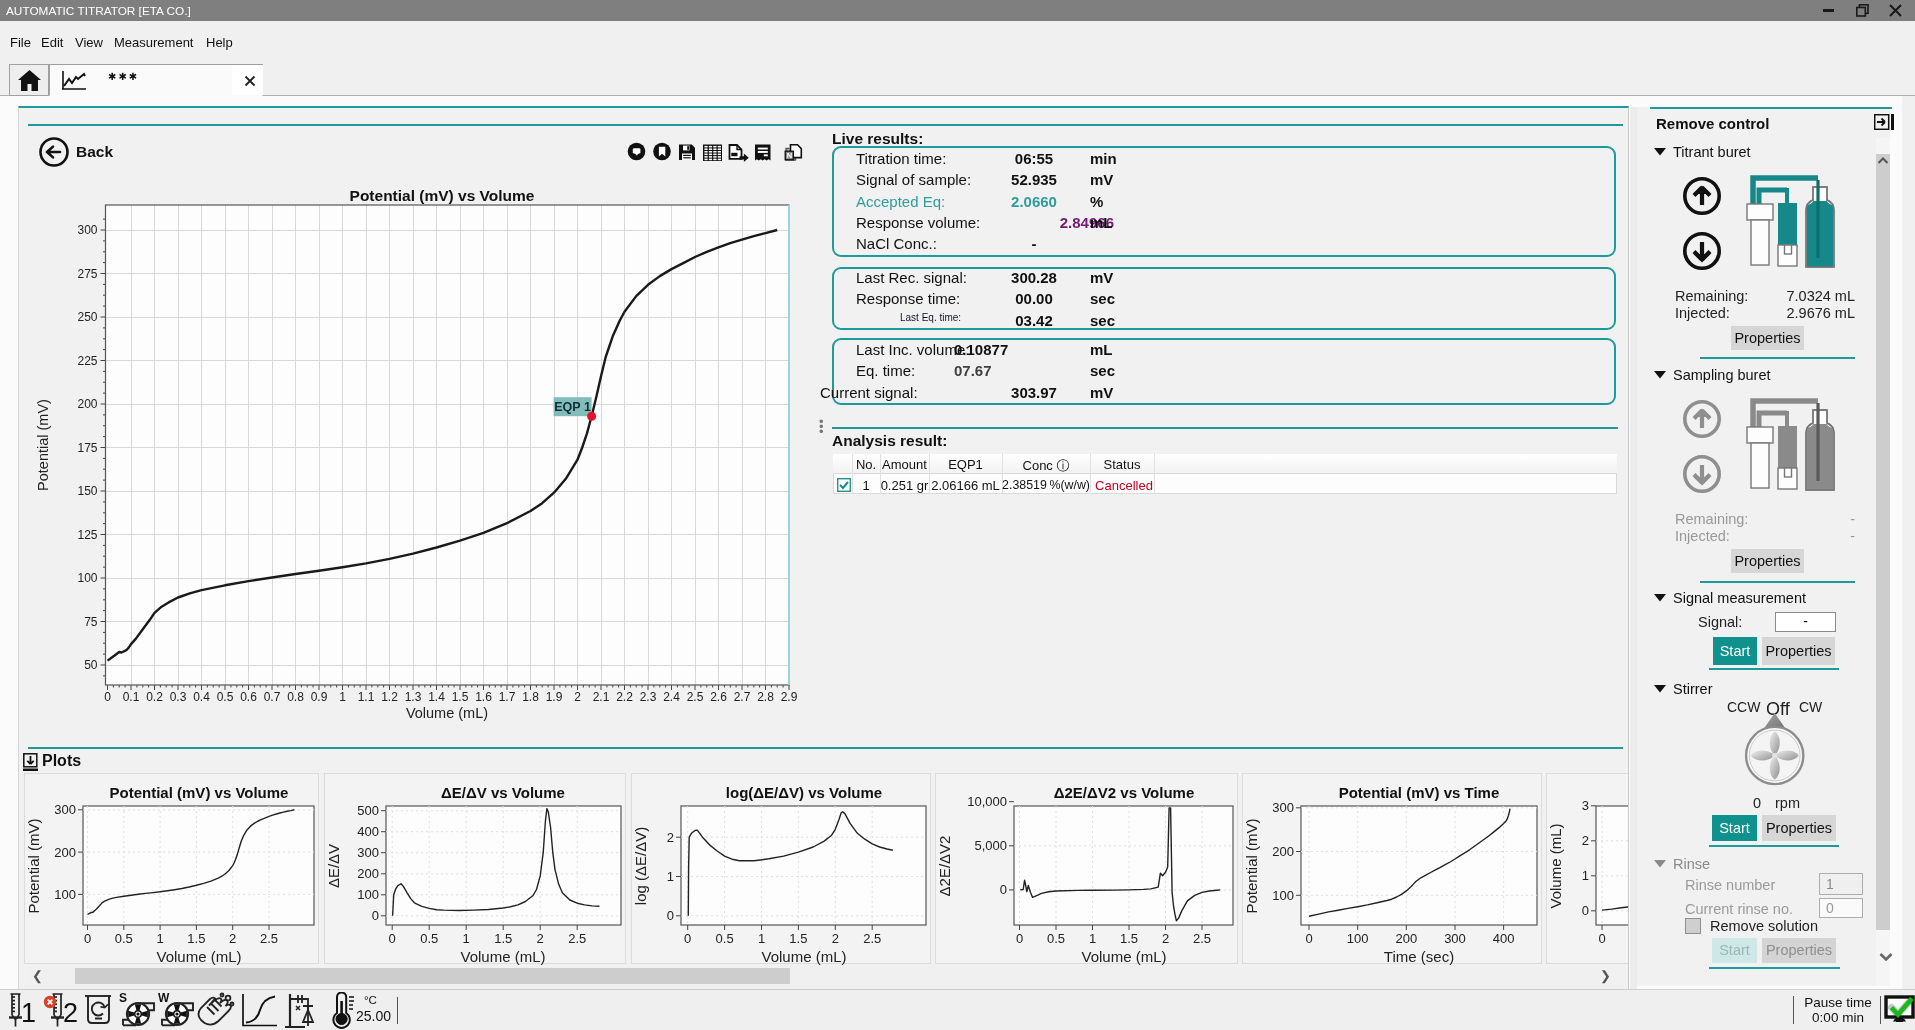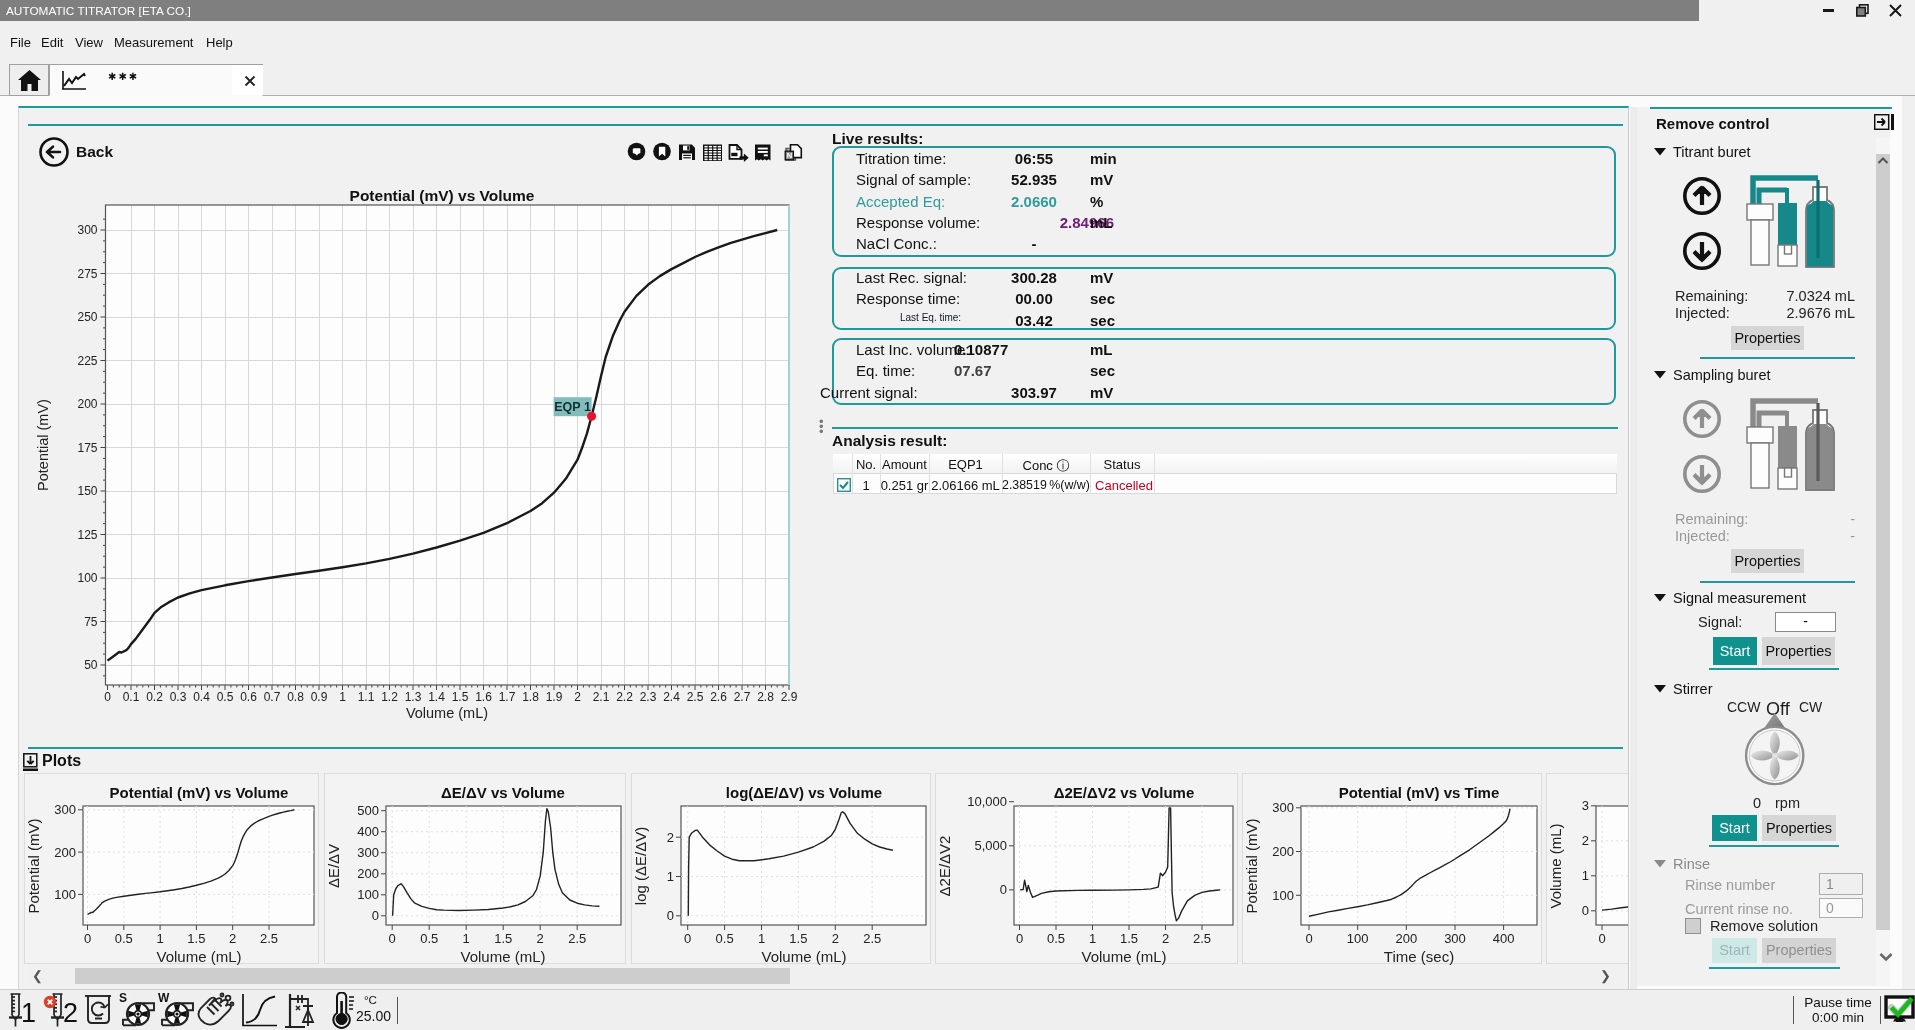--- a/index.html
+++ b/index.html
@@ -1,20 +1,20 @@
 <!DOCTYPE html>
 <html><head><meta charset="utf-8"><style>
 *{margin:0;padding:0;box-sizing:border-box}
 body{width:1915px;height:1030px;font-family:"Liberation Sans",sans-serif;background:#f0f0f0;position:relative;overflow:hidden}
 .abs{position:absolute}
 .b{font-weight:bold}
 .teal-line{position:absolute;height:2px;background:#1f9a9c}
 .btn{position:absolute;text-align:center;font-size:14.5px}
 </style></head><body>
-<div class="abs" style="left:0;top:0;width:1699px;height:21px;background:#7f7f7f">
+<div class="abs" style="left:0;top:0;width:1915px;height:21px;background:#7f7f7f">
     <div class="abs" style="left:6px;top:4px;font-size:11.8px;color:#fff">AUTOMATIC TITRATOR [ETA CO.]</div>
     <div class="abs" style="left:1823px;top:9px;width:11px;height:2.5px;background:#1a1a1a"></div>
     <svg class="abs" style="left:1856px;top:4px" width="13" height="13" viewBox="0 0 13 13">
       <rect x="3.5" y="0.8" width="8.5" height="8.5" fill="none" stroke="#1a1a1a" stroke-width="1.6"></rect>
       <rect x="0.8" y="3.5" width="8.5" height="8.5" fill="#7f7f7f" stroke="#1a1a1a" stroke-width="1.6"></rect>
     </svg>
     <svg class="abs" style="left:1889px;top:4px" width="13" height="13" viewBox="0 0 13 13">
       <path d="M1,1 L12,12 M12,1 L1,12" stroke="#1a1a1a" stroke-width="2"></path>
     </svg>
   </div>
@@ -209,21 +209,21 @@
 <div class="abs" style="left:929px;top:457px;width:73px;text-align:center;font-size:13px;white-space:nowrap;color:#111">EQP1</div>
 <div class="abs" style="left:1002px;top:457px;width:88px;text-align:center;font-size:13px;white-space:nowrap;color:#111">Conc ⓘ</div>
 <div class="abs" style="left:1090px;top:457px;width:64px;text-align:center;font-size:13px;white-space:nowrap;color:#111">Status</div>
 <svg class="abs" style="left:837px;top:478px" width="14" height="14" viewBox="0 0 14 14">
     <rect x="0.7" y="0.7" width="12.6" height="12.6" fill="#fff" stroke="#2a8f8f" stroke-width="1.4"></rect>
     <path d="M3,7 l3,3 5,-6" stroke="#0f8f8f" stroke-width="2" fill="none"></path>
   </svg>
 <div class="abs" style="left:852px;top:478px;width:28px;text-align:center;font-size:13px;white-space:nowrap;color:#111">1</div>
 <div class="abs" style="left:880px;top:478px;width:49px;text-align:center;font-size:13px;white-space:nowrap;color:#111">0.251 gr</div>
 <div class="abs" style="left:929px;top:478px;width:73px;text-align:center;font-size:13px;white-space:nowrap;color:#111">2.06166 mL</div>
-<div class="abs" style="left:1002px;top:478px;width:88px;text-align:left;font-size:12.4px;white-space:nowrap;color:#111">2.38519 %(w/w)</div>
+<div class="abs" style="left:1002px;top:478px;width:88px;text-align:right;font-size:12.4px;white-space:nowrap;color:#111">2.38519 %(w/w)</div>
 <div class="abs" style="left:1094px;top:478px;width:60px;text-align:center;font-size:13px;color:#c00020">Cancelled</div>
 <div class="teal-line" style="left:28px;top:747px;width:1595px"></div>
 <svg class="abs" style="left:23px;top:753px" width="15" height="18" viewBox="0 0 15 18">
     <rect x="0.8" y="0.8" width="13" height="13" fill="none" stroke="#111" stroke-width="1.5"></rect>
     <path d="M7.5,3 v8 M7.5,11 l-3.2,-3.2 M7.5,11 l3.2,-3.2" stroke="#111" stroke-width="1.8" fill="none"></path>
     <rect x="0" y="15.5" width="15" height="2.5" fill="#111"></rect>
   </svg>
 <div class="abs b" style="left:42px;top:752px;font-size:16px;color:#111">Plots</div>
 <div style="position:absolute;left:24px;top:773px;width:295px;height:191px;background:#f3f3f3;border:1px solid #dcdcdc"><svg width="295" height="191" viewBox="0 0 295 191">
       <text x="174" y="24" text-anchor="middle" font-size="15" font-weight="bold" fill="#111">Potential (mV) vs Volume</text>

